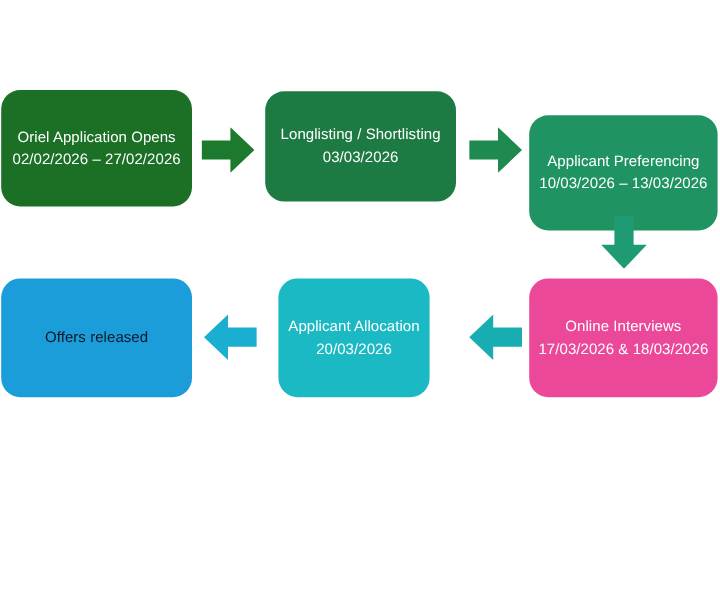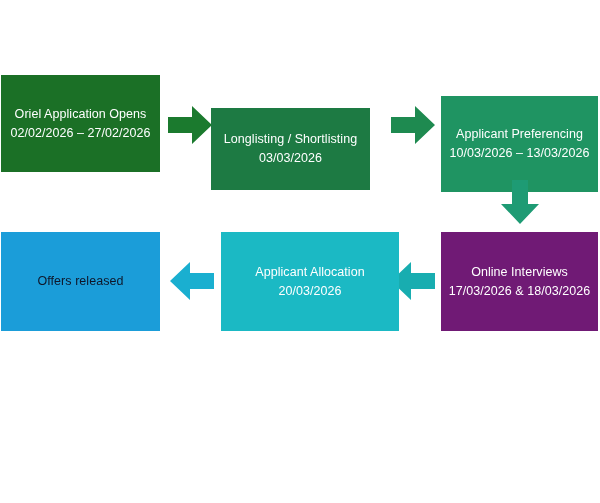--- a/index.html
+++ b/index.html
@@ -15,21 +15,21 @@
     font-family: "Liberation Sans", sans-serif;
   }
   #canvas {
     position: relative;
     width: 600px;
     height: 503px;
   }
   .node {
     position: absolute;
     box-sizing: border-box;
-    border-radius: 0;
+    border-radius: 16px;
     color: #ffffff;
     display: flex;
     flex-direction: column;
     align-items: center;
     justify-content: center;
     text-align: center;
     font-size: 12.5px;
     line-height: 19px;
     letter-spacing: 0.05px;
     padding: 4px 6px;
@@ -44,24 +44,24 @@
   .arrow {
     position: absolute;
   }
   .arrow svg {
     display: block;
     width: 100%;
     height: 100%;
   }
   
   #node-1 { left: 1px;   top: 75px;  width: 159px; height: 97px; }
-  #node-2 { left: 211px; top: 76px;  width: 159px; height: 82px; margin-top: 32px; }
+  #node-2 { left: 221px; top: 76px;  width: 159px; height: 92px; }
   #node-3 { left: 441px; top: 76px;  width: 157px; height: 96px; }
   #node-4 { left: 441px; top: 232px; width: 157px; height: 99px; }
-  #node-5 { left: 221px; top: 232px; width: 178px; height: 99px; }
+  #node-5 { left: 232px; top: 232px; width: 126px; height: 99px; }
   #node-6 { left: 1px;   top: 232px; width: 159px; height: 99px; }
   
   #arrow-1 { left: 168px; top: 106px; width: 44px; height: 38px; }
   #arrow-2 { left: 391px; top: 106px; width: 44px; height: 38px; }
   #arrow-3 { left: 501px; top: 180px; width: 38px; height: 44px; }
   #arrow-4 { left: 391px; top: 262px; width: 44px; height: 38px; }
   #arrow-5 { left: 170px; top: 262px; width: 44px; height: 38px; }
 </style>
 </head>
 <body style="background-color: rgb(255, 255, 255);">
@@ -94,21 +94,21 @@
     <span class="line">Applicant Preferencing</span>
     <span class="line">10/03/2026 – 13/03/2026</span>
   </div>
 
   <div class="arrow" id="arrow-3">
     <svg viewBox="0 0 38 44" preserveAspectRatio="none" aria-hidden="true">
       <polygon points="11,0 27,0 27,24 38,24 19,44 0,24 11,24" fill="#1e9b74"></polygon>
     </svg>
   </div>
 
-  <div class="node" id="node-4" style="background-color: #701a75; color: rgb(255, 255, 255);">
+  <div class="node" id="node-4" style="background-color: #ec4899; color: rgb(255, 255, 255);">
     <span class="line">Online Interviews</span>
     <span class="line">17/03/2026 &amp; 18/03/2026</span>
   </div>
 
   <div class="arrow" id="arrow-4">
     <svg viewBox="0 0 44 38" preserveAspectRatio="none" aria-hidden="true">
       <polygon points="44,11 20,11 20,0 0,19 20,38 20,27 44,27" fill="#18adb0"></polygon>
     </svg>
   </div>
 

